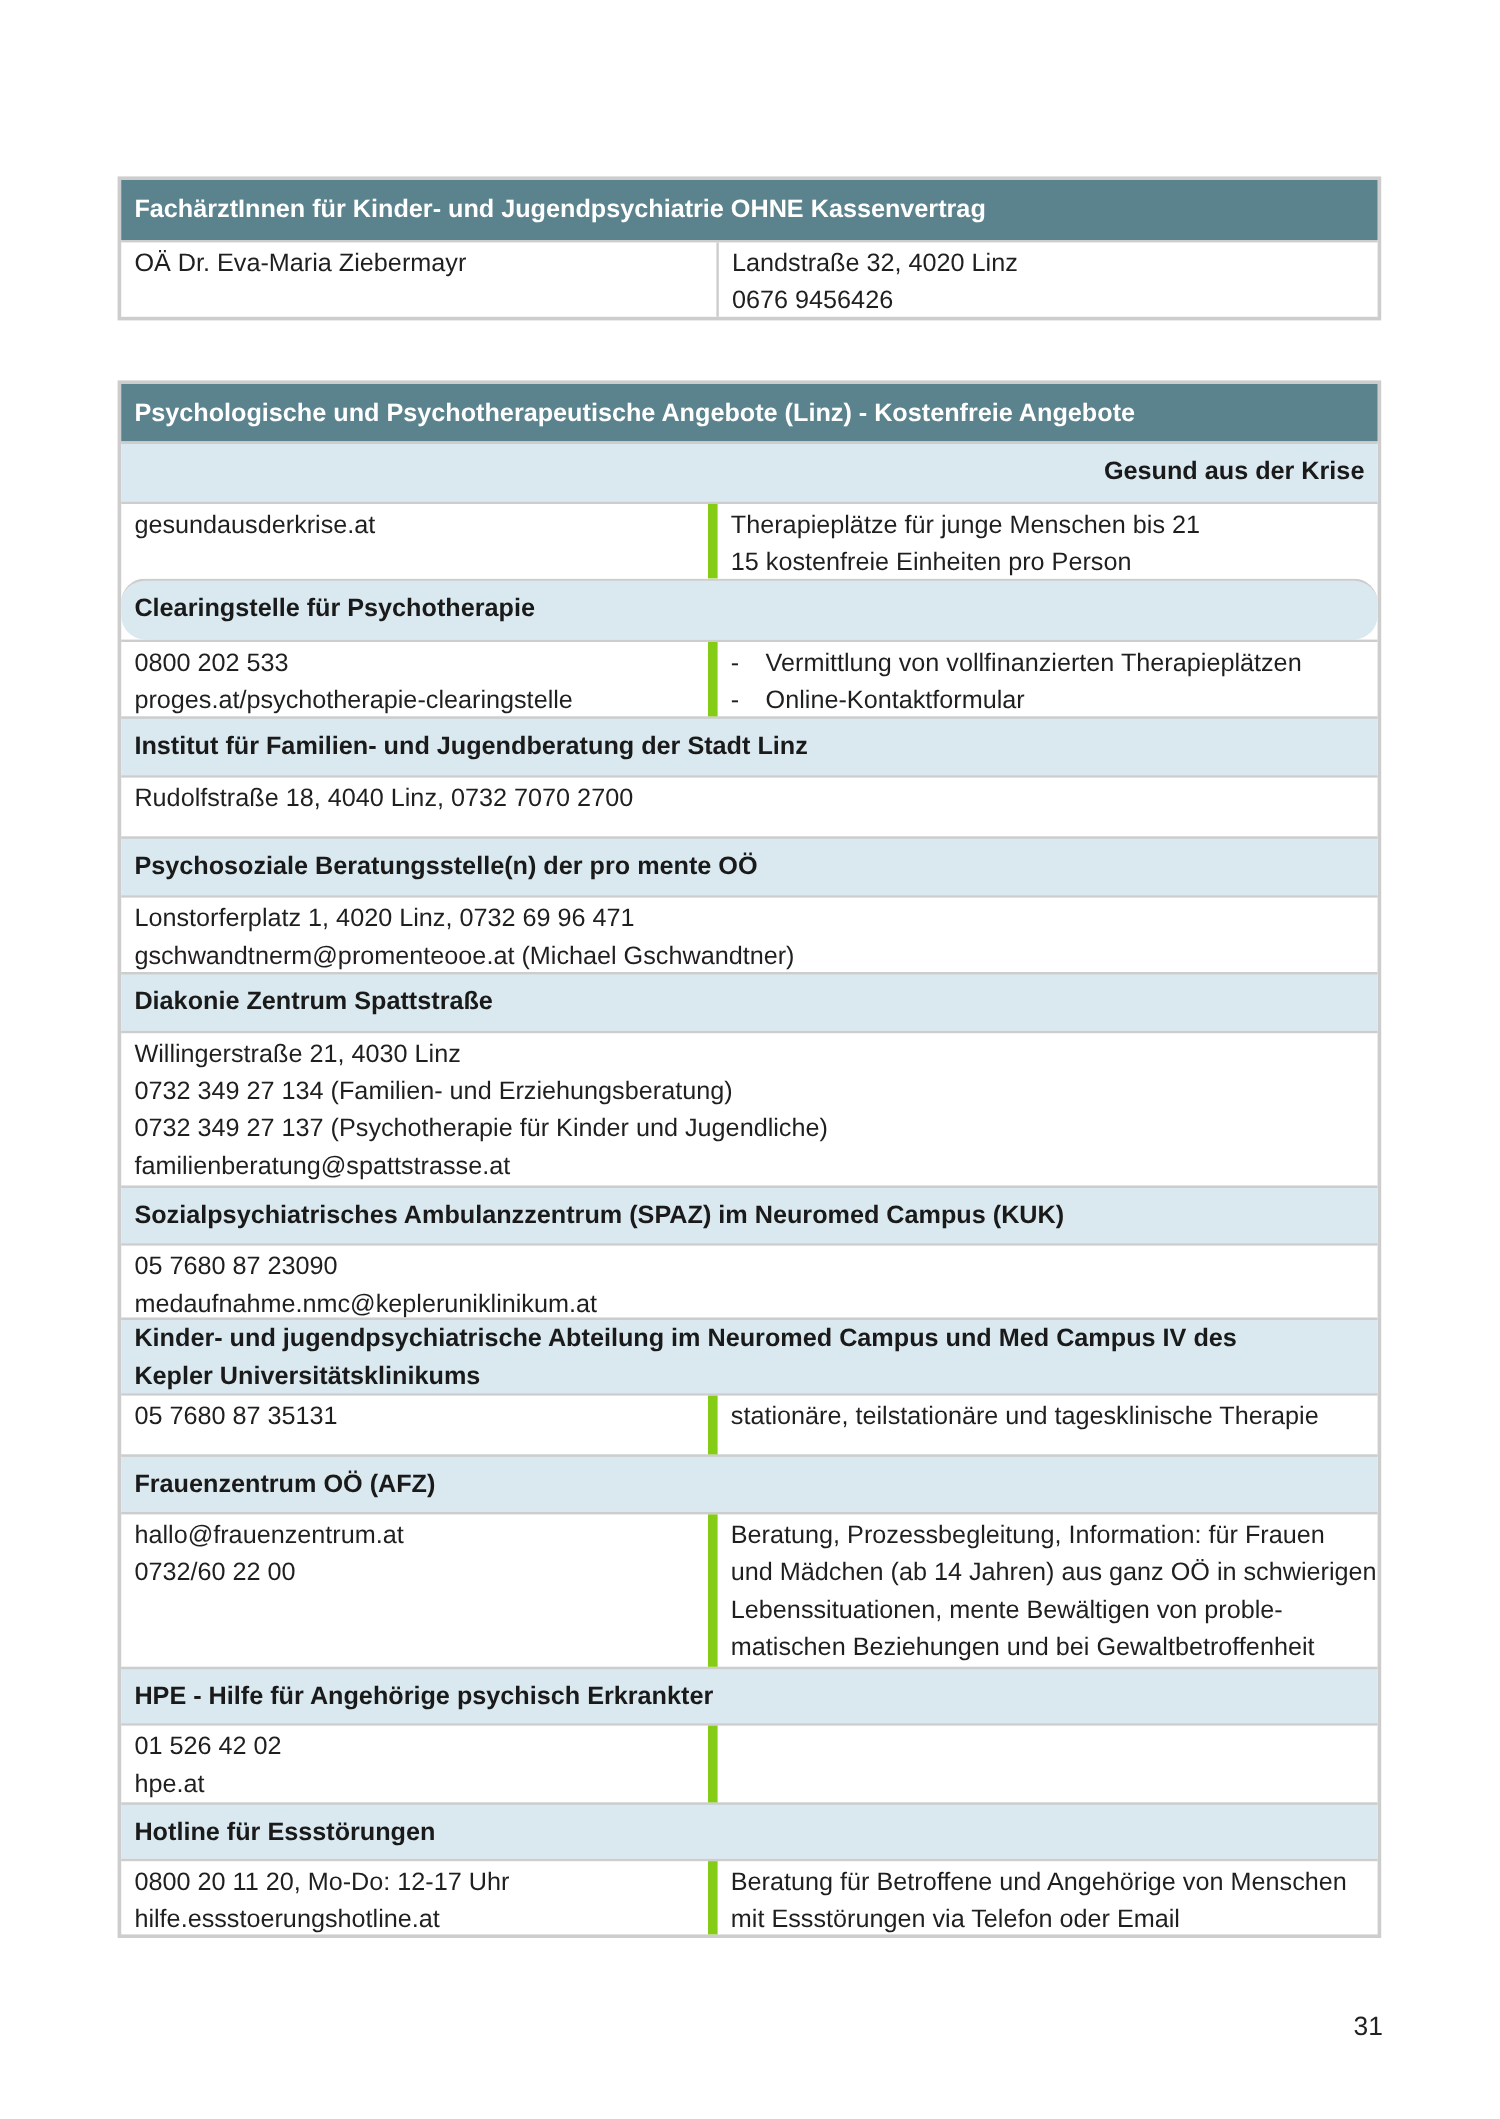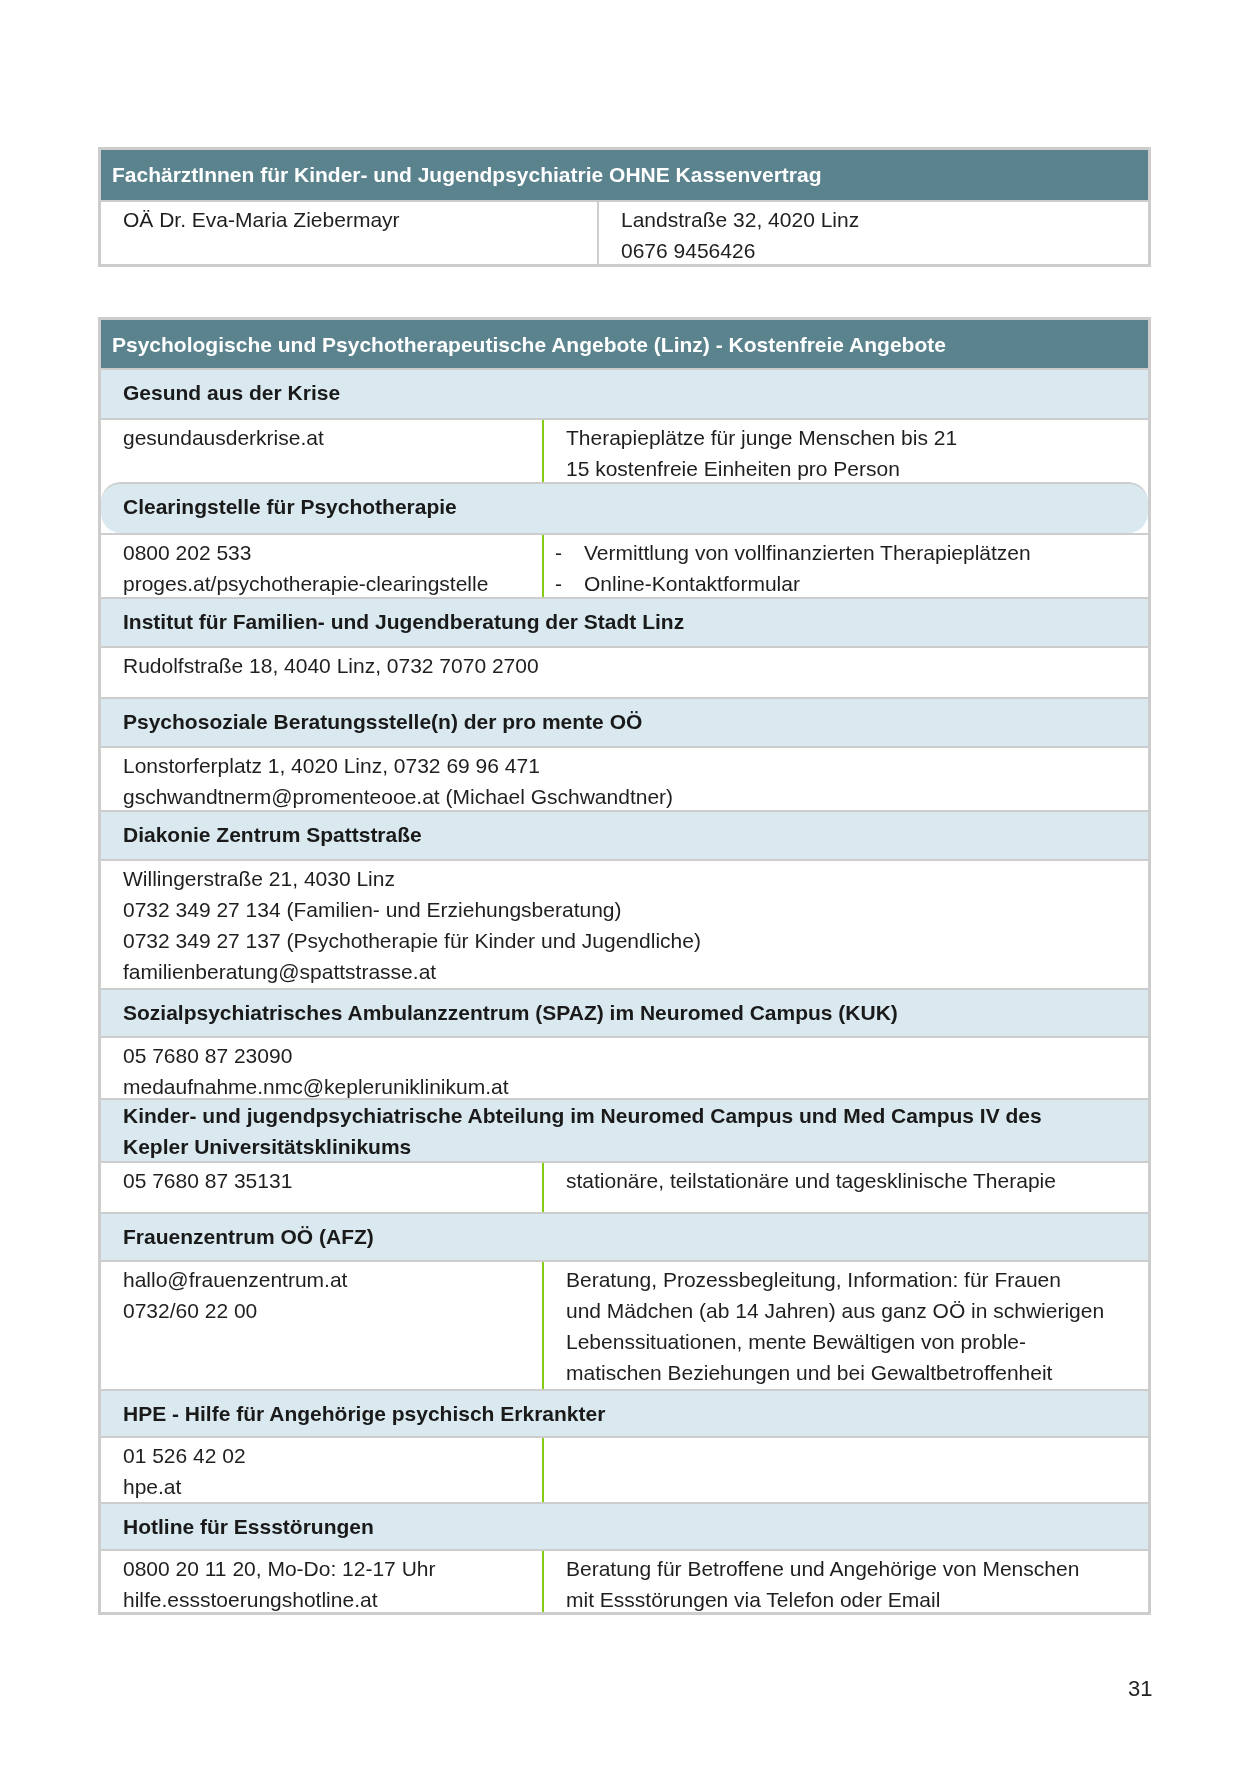--- a/index.html
+++ b/index.html
@@ -1,28 +1,28 @@
 <!DOCTYPE html>
 <html><head>
 <meta charset="utf-8">
 <style>
   html, body { margin: 0; padding: 0; background: #ffffff; }
   body { width: 1250px; height: 1766px; position: relative; font-family: "Liberation Sans", "DejaVu Sans", sans-serif; color: #1f1f1f; }
   .tbl { position: absolute; left: 98px; width: 1053px; border: 3px solid #cdcdcd; box-sizing: border-box; background: #fff; }
   .row { display: flex; border-top: 2px solid #cdcdcd; box-sizing: border-box; }
   .row:first-child { border-top: none; }
   .cell { padding: 2px 11px 0 11px; font-size: 21px; line-height: 31px; box-sizing: border-box; overflow: hidden; }
-  .cell .line { display: block; white-space: nowrap; margin-left: 11px; }
+  .cell .line { display: block; white-space: nowrap; }
   .head { background: #5b838e; color: #ffffff; font-weight: bold; }
   .head .cell { line-height: 44px; padding-top: 3px; }
   .sub { background: #d9e9ef; font-weight: bold; color: #1a1a1a; }
   .sub .cell { padding-top: 7px; }
   .c-full { width: 100%; }
   .t1 .c-left { width: 498px; border-right: 2px solid #cdcdcd; }
-  .t2 .c-left { width: 443px; border-right: 2px solid #84cc16; }
+  .t2 .c-left { width: 497px; border-right: 8px solid #84cc16; }
   .c-right { flex: 1; }
   .bullet { display: block; white-space: nowrap; }
   .bullet .dash { display: inline-block; width: 29px; }
   .pagenum { position: absolute; left: 1128px; top: 1676px; font-size: 22px; color: #222; }
 </style>
 </head>
 <body>
 
 <div class="tbl t1" style="top:147px;">
   <div class="row head" style="height:50px;">
@@ -37,21 +37,21 @@
       <span class="line">0676 9456426</span>
     </div>
   </div>
 </div>
 
 <div class="tbl t2" style="top:317px;">
   <div class="row head" style="height:48px;">
     <div class="cell c-full">Psychologische und Psychotherapeutische Angebote (Linz) - Kostenfreie Angebote</div>
   </div>
 
-  <div class="row sub" style="height:50px;">
+  <div class="row sub" style="height:50px;text-align:right;">
     <div class="cell c-full">
         <span class="line">Gesund aus der Krise</span>
       </div>
   </div>
   <div class="row" style="height:64px;">
     <div class="cell c-left">
       <span class="line">gesundausderkrise.at</span>
     </div>
     <div class="cell c-right">
       <span class="line">Therapieplätze für junge Menschen bis 21</span>

